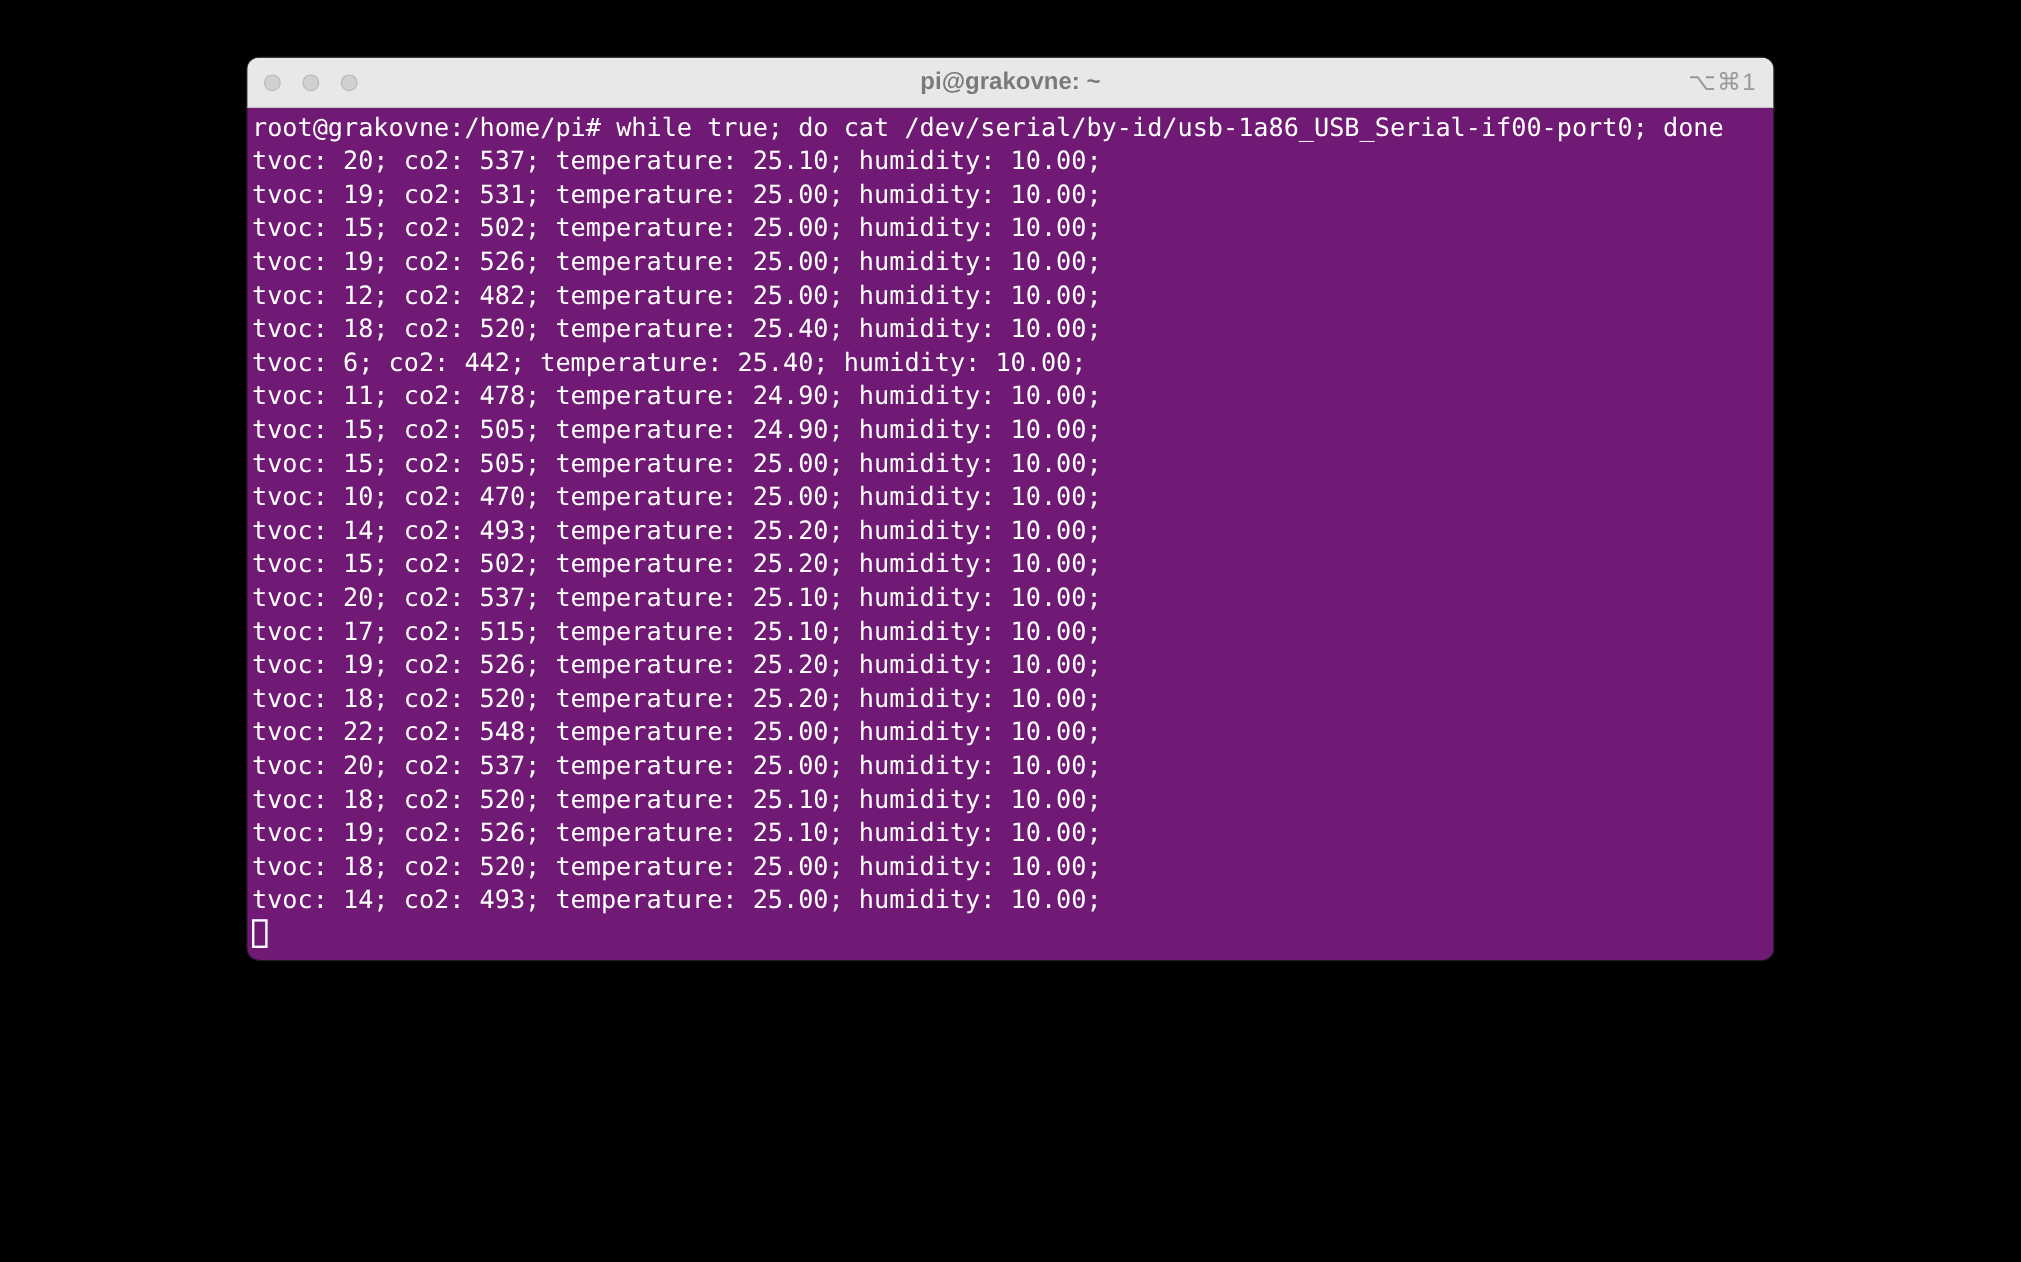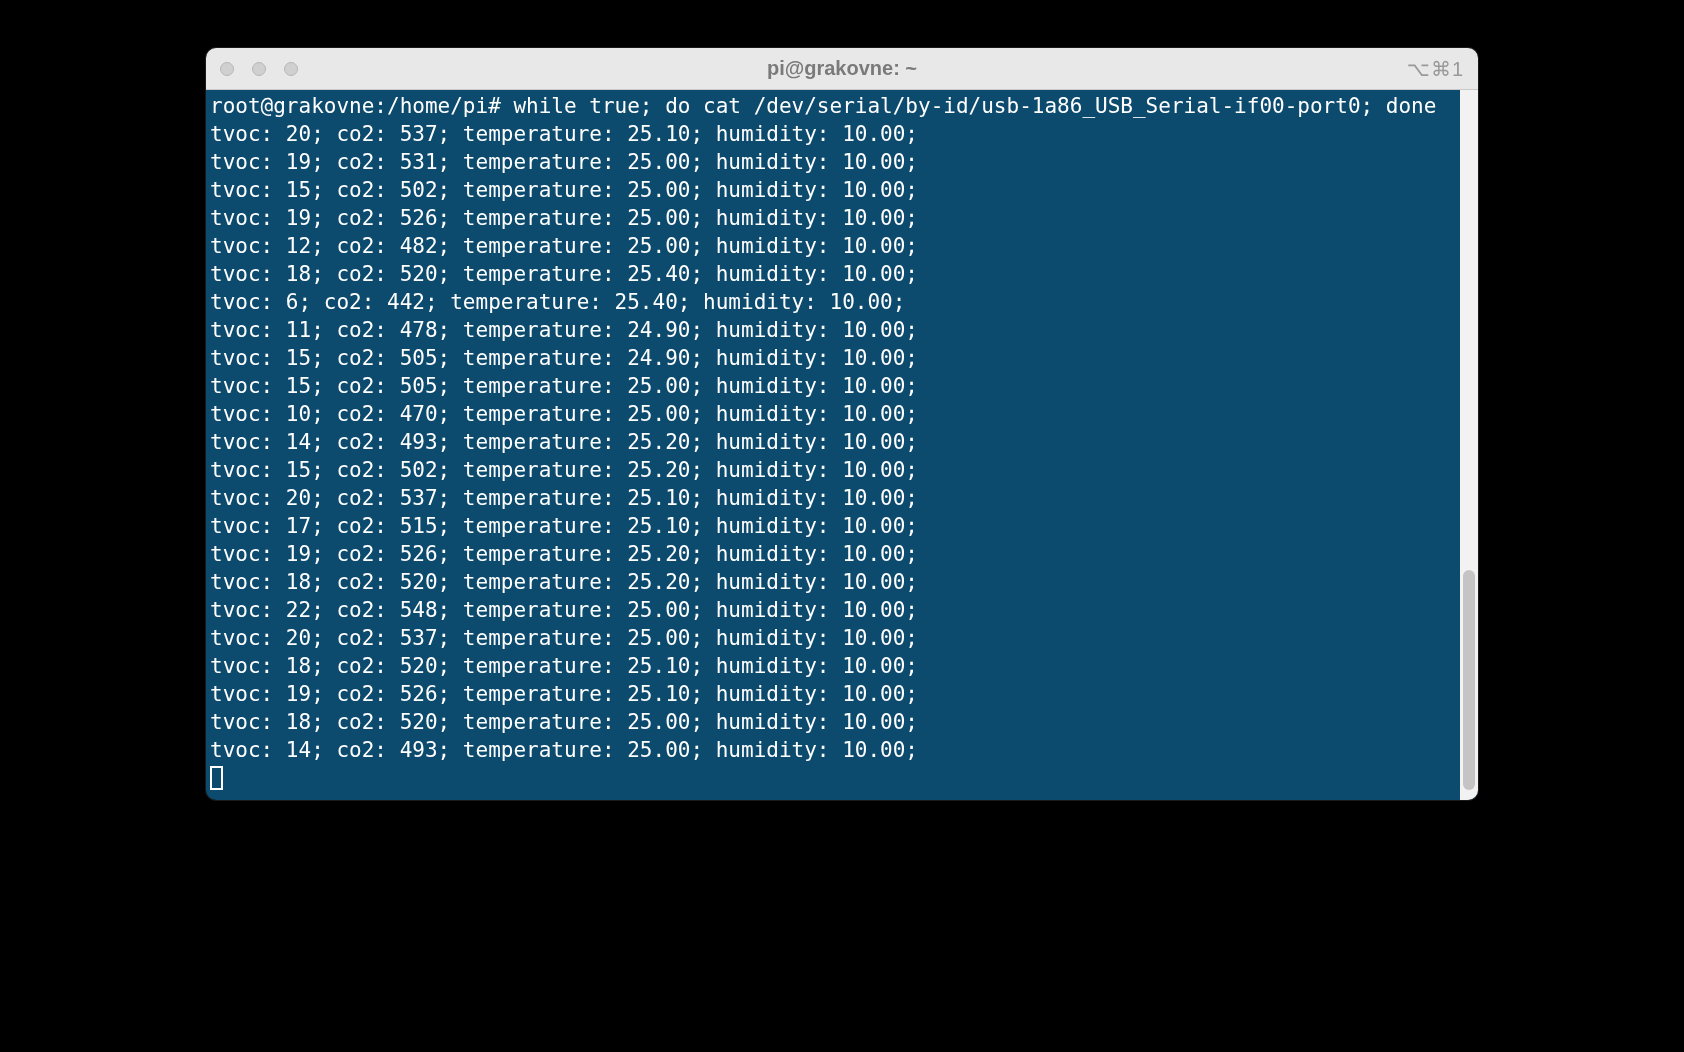--- a/index.html
+++ b/index.html
@@ -63,24 +63,25 @@
     
     .shortcut {
       margin-left: auto;
       color: #9a9a9a;
       font-size: 20px;
       font-family: -apple-system, BlinkMacSystemFont, "Segoe UI", sans-serif;
       letter-spacing: 1px;
     }
     
     .terminal-body {
-      background: #0c4a6e;
+      background: #701a75;
       position: relative;
       height: 710px;
       display: flex;
+      flex-direction: column;
     }
     
     .terminal-content {
       flex: 1;
       padding: 2px 4px;
       color: #fff;
       font-size: 21px;
       line-height: 28px;
       font-family: "Menlo", "Monaco", "Consolas", monospace;
       white-space: pre;

